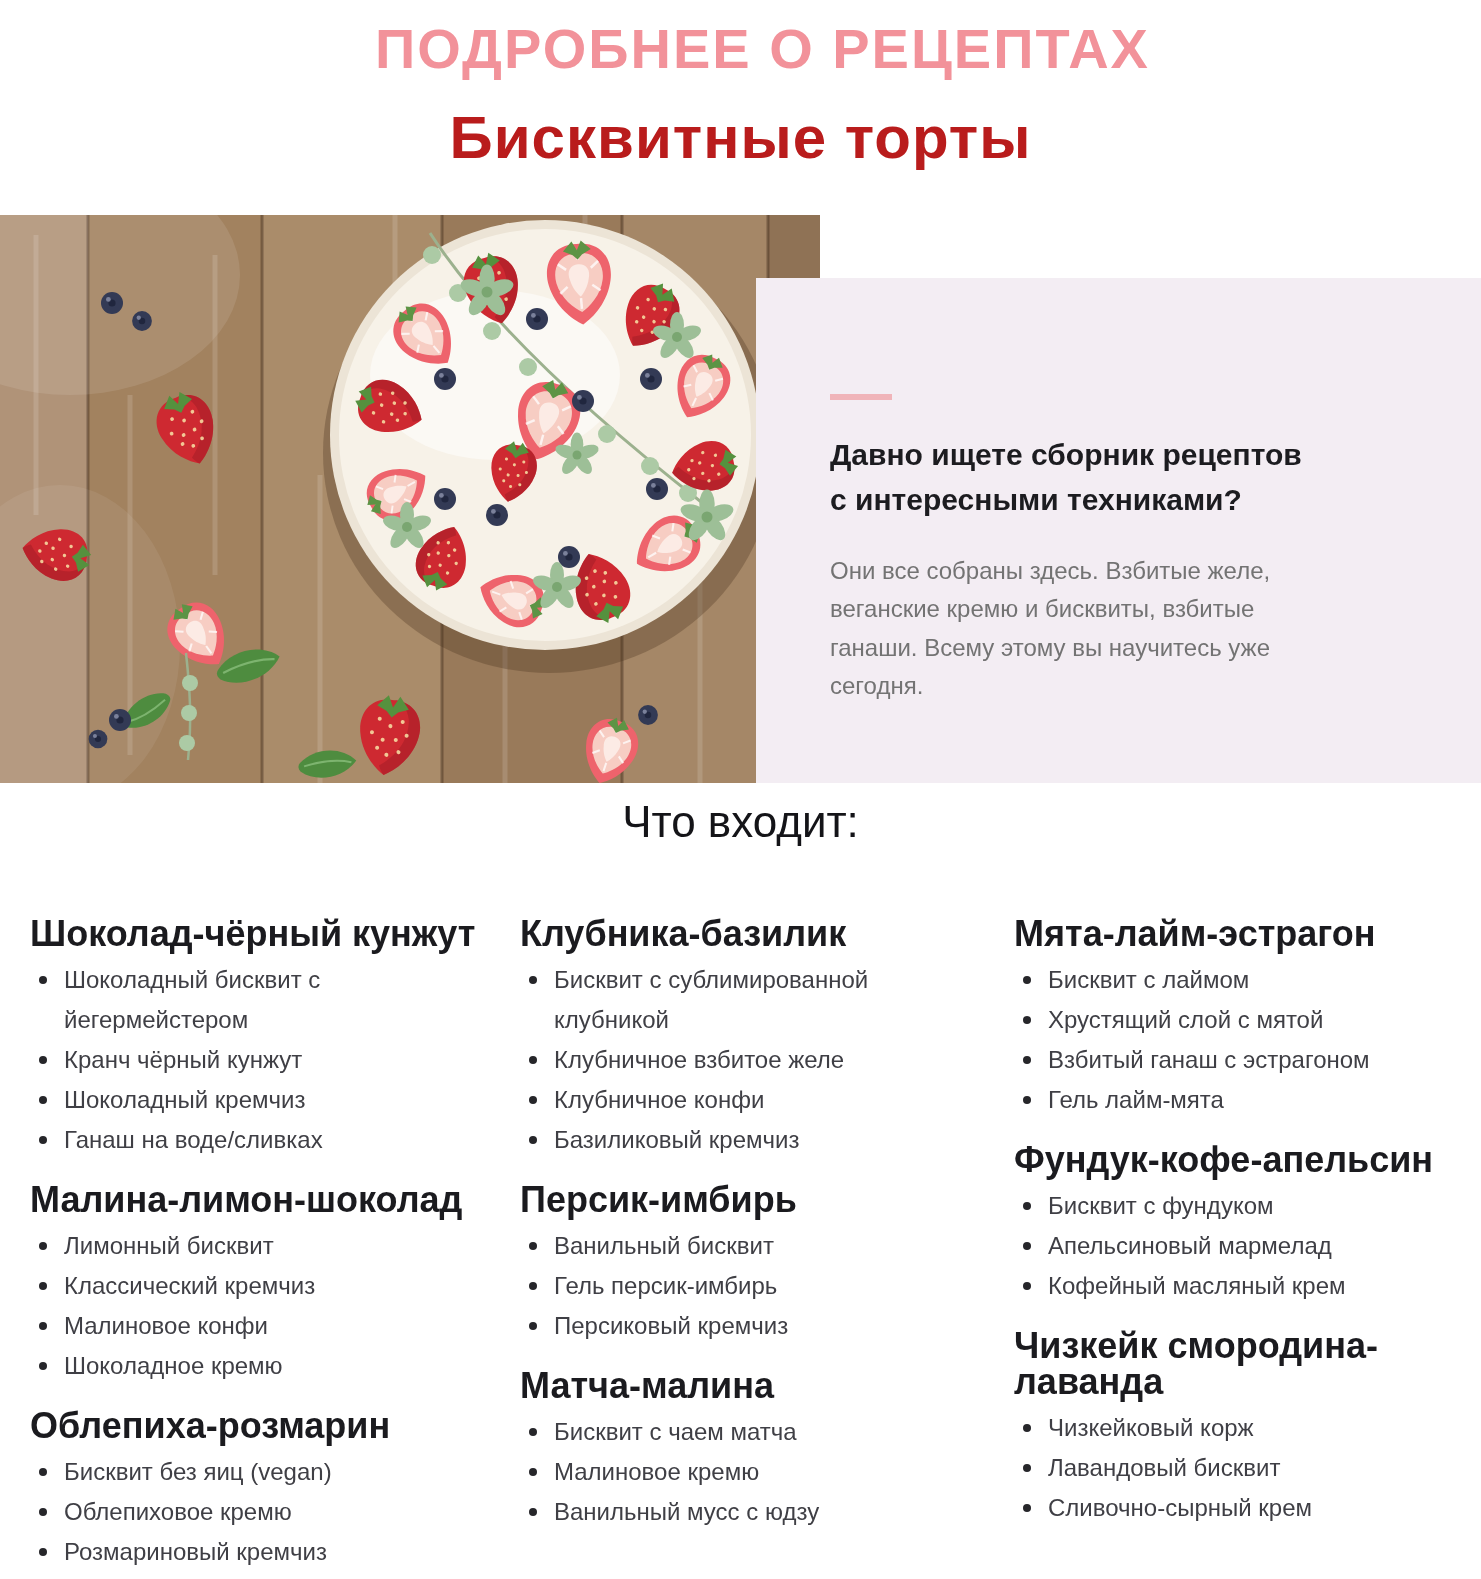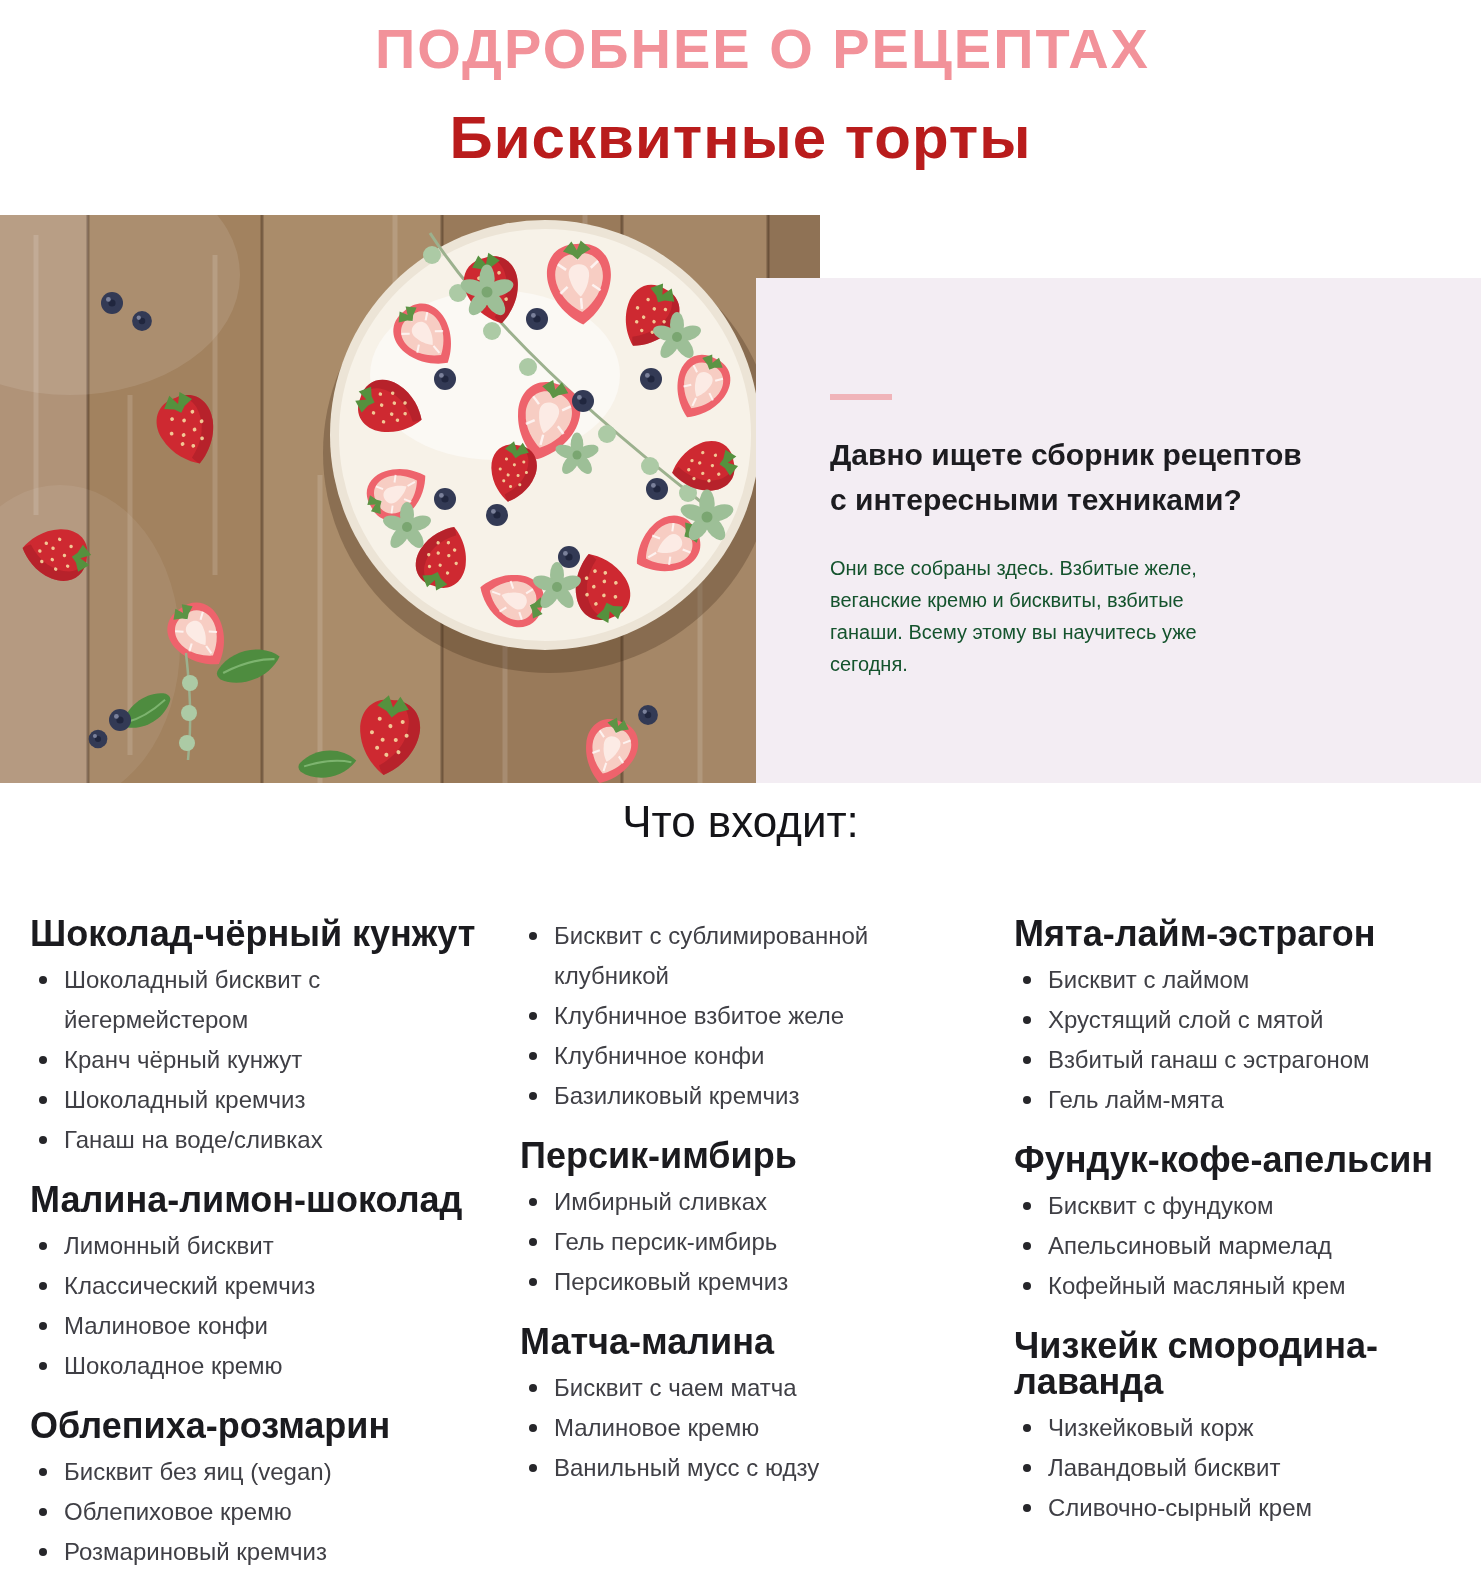--- a/index.html
+++ b/index.html
@@ -67,24 +67,24 @@
   .panel-heading {
     margin: 32px 0 0;
     font-size: 30px;
     font-weight: 700;
     line-height: 1.5;
     color: #1c1c20;
     white-space: pre-line;
   }
   .panel-paragraph {
     margin: 30px 0 0;
-    font-size: 20px;
+    font-size: 24px;
     font-weight: 400;
     line-height: 1.6;
-    color: #14532d;
+    color: #737373;
     white-space: pre-line;
   }
 
   
   .included-title {
     position: absolute;
     top: 797px; left: 0;
     width: 100%;
     margin: 0;
     text-align: center;
@@ -341,31 +341,32 @@
         <ul class="component-list">
           <li>Бисквит без яиц (vegan)</li>
           <li>Облепиховое кремю</li>
           <li>Розмариновый кремчиз</li>
         </ul>
       </div>
     </div>
 
     <div class="col">
       <div class="section">
+        <h4 class="section-heading">Клубника-базилик</h4>
         <ul class="component-list">
           <li>Бисквит с сублимированной клубникой</li>
           <li>Клубничное взбитое желе</li>
           <li>Клубничное конфи</li>
           <li>Базиликовый кремчиз</li>
         </ul>
       </div>
       <div class="section">
         <h4 class="section-heading">Персик-имбирь</h4>
         <ul class="component-list">
-          <li>Имбирный сливках</li>
+          <li>Ванильный бисквит</li>
           <li>Гель персик-имбирь</li>
           <li>Персиковый кремчиз</li>
         </ul>
       </div>
       <div class="section">
         <h4 class="section-heading">Матча-малина</h4>
         <ul class="component-list">
           <li>Бисквит с чаем матча</li>
           <li>Малиновое кремю</li>
           <li>Ванильный мусс с юдзу</li>

